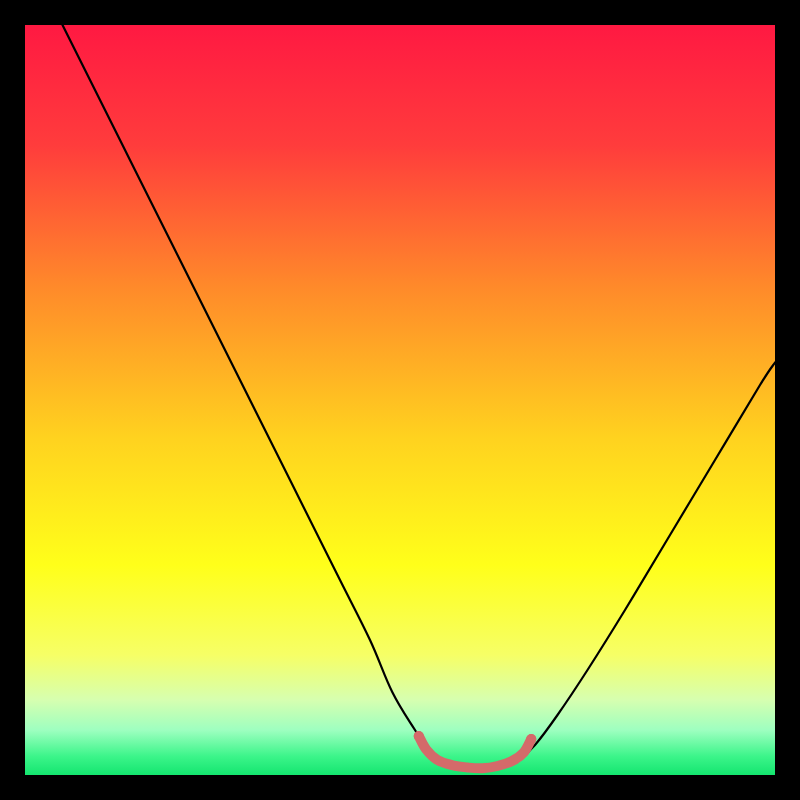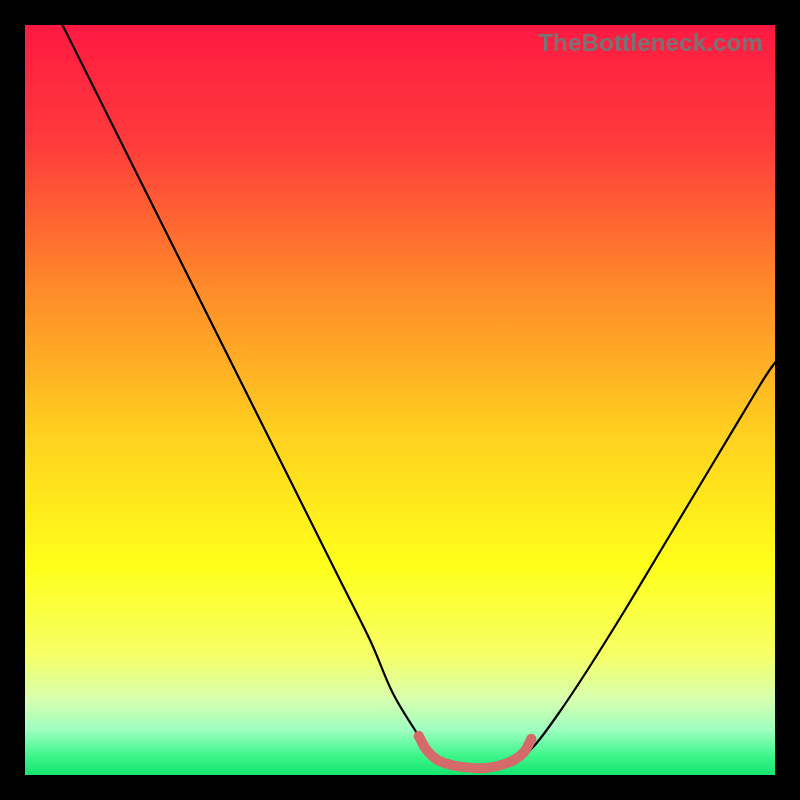--- a/index.html
+++ b/index.html
@@ -30,21 +30,20 @@
     z-index: 10;
   }
   svg {
     display: block;
   }
 </style>
 </head>
 <body>
 
 <div class="frame">
-  <div class="watermark">TheBottleneck.com</div>
   <svg id="chart-svg" width="750" height="750" viewBox="0 0 750 750">
     <defs>
       <linearGradient id="bg-grad" x1="0" y1="0" x2="0" y2="1">
           <stop offset="0%" stop-color="#ff1942"></stop>
           <stop offset="16%" stop-color="#ff3c3c"></stop>
           <stop offset="35%" stop-color="#ff8a2a"></stop>
           <stop offset="55.00000000000001%" stop-color="#ffd21f"></stop>
           <stop offset="72%" stop-color="#ffff1a"></stop>
           <stop offset="84%" stop-color="#f6ff66"></stop>
           <stop offset="90%" stop-color="#d6ffb0"></stop>

